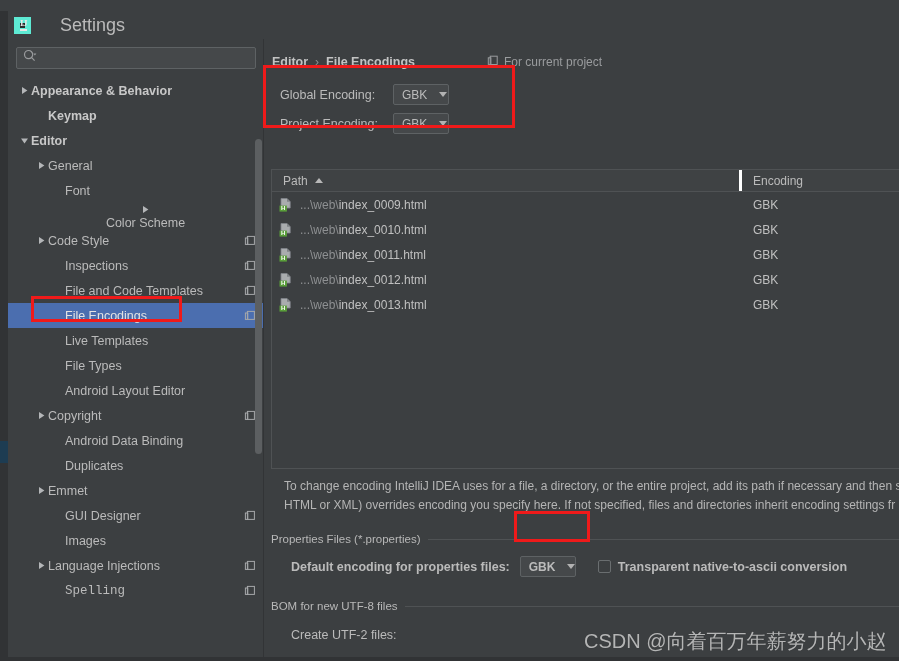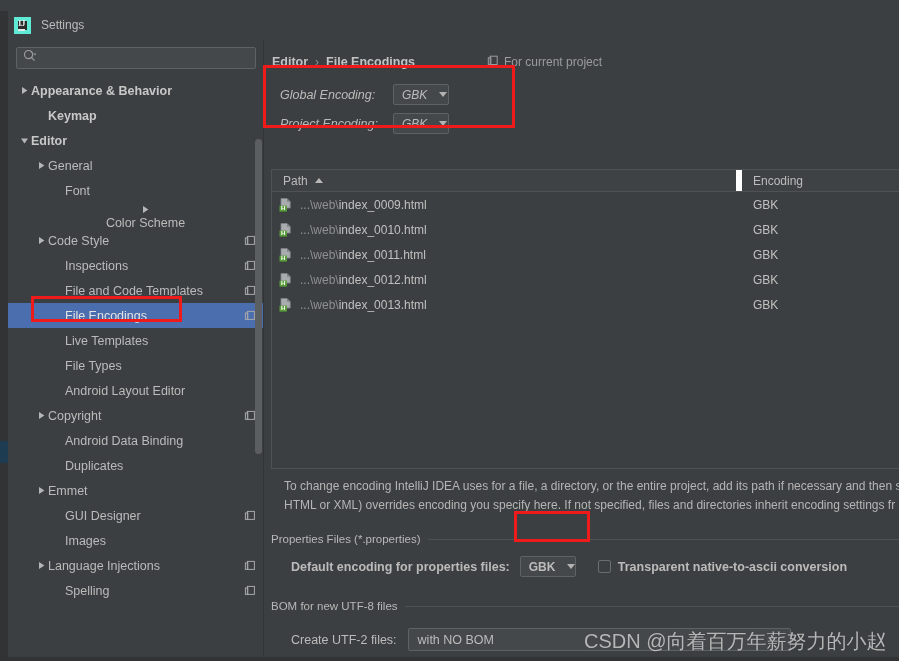--- a/index.html
+++ b/index.html
@@ -67,34 +67,34 @@
   
   #title-bar {
     height: 28px; flex: 0 0 28px;
     background: #3c3f41;
     display: flex; align-items: center;
     padding-left: 6px;
   }
   #app-icon {
     width: 17px; height: 17px;
     background: #2b2b2b;
-    border: 4px solid #5eead4;
+    border: 6px solid #5eead4;
     display: flex; align-items: center; 
-    margin-right: 10px;
+    margin-right: 29px;
     flex: 0 0 17px;
   }
   #app-icon .ij {
     font-family: "Liberation Serif", serif;
     font-size: 9px; font-weight: 700; color: #e8e8e8;
     line-height: 1; letter-spacing: -.5px;
     border-bottom: 2px solid #e8e8e8;
     padding-bottom: 1px;
   }
   #title-text {
-    font-size: 12px; color: #bbbbbb;
+    font-size: 18px; color: #bbbbbb;
   }
 
   
   #window-body { flex: 1 1 auto; display: flex; min-height: 0; position: relative; }
 
   
   #sidebar {
     width: 256px; flex: 0 0 256px;
     background: #3c3f41;
     position: relative;
@@ -177,21 +177,20 @@
     font-size: 12px; color: #9a9c9e;
   }
   #for-current-project .lbl { margin-left: 5px; }
 
   
   #encoding-block { margin-top: 3px; }
   .enc-row {
     display: flex; align-items: center;
     height: 29px;
     padding-left: 9px;
-    font-style: italic;
   }
   .enc-label { font-size: 12.5px; color: #bbbbbb; width: 113px; }
   .combo {
     height: 21px;
     background: #45484a;
     border: 1px solid #5e6264;
     border-radius: 2px;
     display: flex; align-items: center;
     padding: 0 6px 0 8px;
     cursor: default;
@@ -224,21 +223,21 @@
   #table-head {
     display: flex; height: 22px;
     background: #3f4244;
     border-bottom: 1px solid #4f5254;
   }
   .th {
     font-size: 12px; color: #bbbbbb;
     display: flex; align-items: center;
     padding-left: 11px;
   }
-  .th.path { width: 470px; border-right: 6px solid #ffffff; }
+  .th.path { width: 470px; border-right: 3px solid #ffffff; }
   .th.enc { flex: 1 1 auto; }
   .sort-arrow {
     width: 0; height: 0; margin-left: 7px;
     border-left: 4px solid transparent;
     border-right: 4px solid transparent;
     border-bottom: 5px solid #b8b8b8;
   }
   .tr { display: flex; height: 25px; align-items: center; }
   .td-path {
     width: 470px; display: flex; align-items: center; padding-left: 6px;
@@ -502,21 +501,21 @@
               </svg>
             </span>
             <span class="tree-label">Language Injections</span>
             <span class="tree-badge">
               <svg width="12" height="12" viewBox="0 0 12 12">
                 <rect x="3.4" y="1.4" width="7" height="8" fill="none" stroke="#a6a8aa" stroke-width="1"></rect>
                 <rect x="1.4" y="3" width="2.4" height="6.4" fill="none" stroke="#a6a8aa" stroke-width="1"></rect>
               </svg>
             </span>
           </div>
-          <div class="tree-row" style="padding-left: 44px;">
+          <div class="tree-row" style="padding-left: 44px; font-family: Liberation Mono, monospace;">
             <span class="tree-arrow"></span>
             <span class="tree-label">Spelling</span>
             <span class="tree-badge">
               <svg width="12" height="12" viewBox="0 0 12 12">
                 <rect x="3.4" y="1.4" width="7" height="8" fill="none" stroke="#a6a8aa" stroke-width="1"></rect>
                 <rect x="1.4" y="3" width="2.4" height="6.4" fill="none" stroke="#a6a8aa" stroke-width="1"></rect>
               </svg>
             </span>
           </div>
           <div class="tree-row" style="padding-left: 44px;">
@@ -654,24 +653,20 @@
         <span class="checkbox"></span>
         <span class="cb-label">Transparent native-to-ascii conversion</span>
       </div>
 
       <div class="group-title-row" style="top:561px;">
         <span class="group-title">BOM for new UTF-8 files</span>
         <span class="group-line"></span>
       </div>
       <div id="bom-row">
         <span class="lbl">Create UTF-2 files:</span>
-        <div id="bom-combo">
-          <span class="val">with NO BOM</span>
-          <span class="caret"></span>
-        </div>
       </div>
 
     </div>
   </div>
 </div>
 
 <div class="redbox" style="left:263px; top:65px; width:252px; height:63px;"></div>
 <div class="redbox" style="left:31px; top:296px; width:151px; height:26px;"></div>
 <div class="redbox" style="left:514px; top:511px; width:76px; height:31px;"></div>
 

